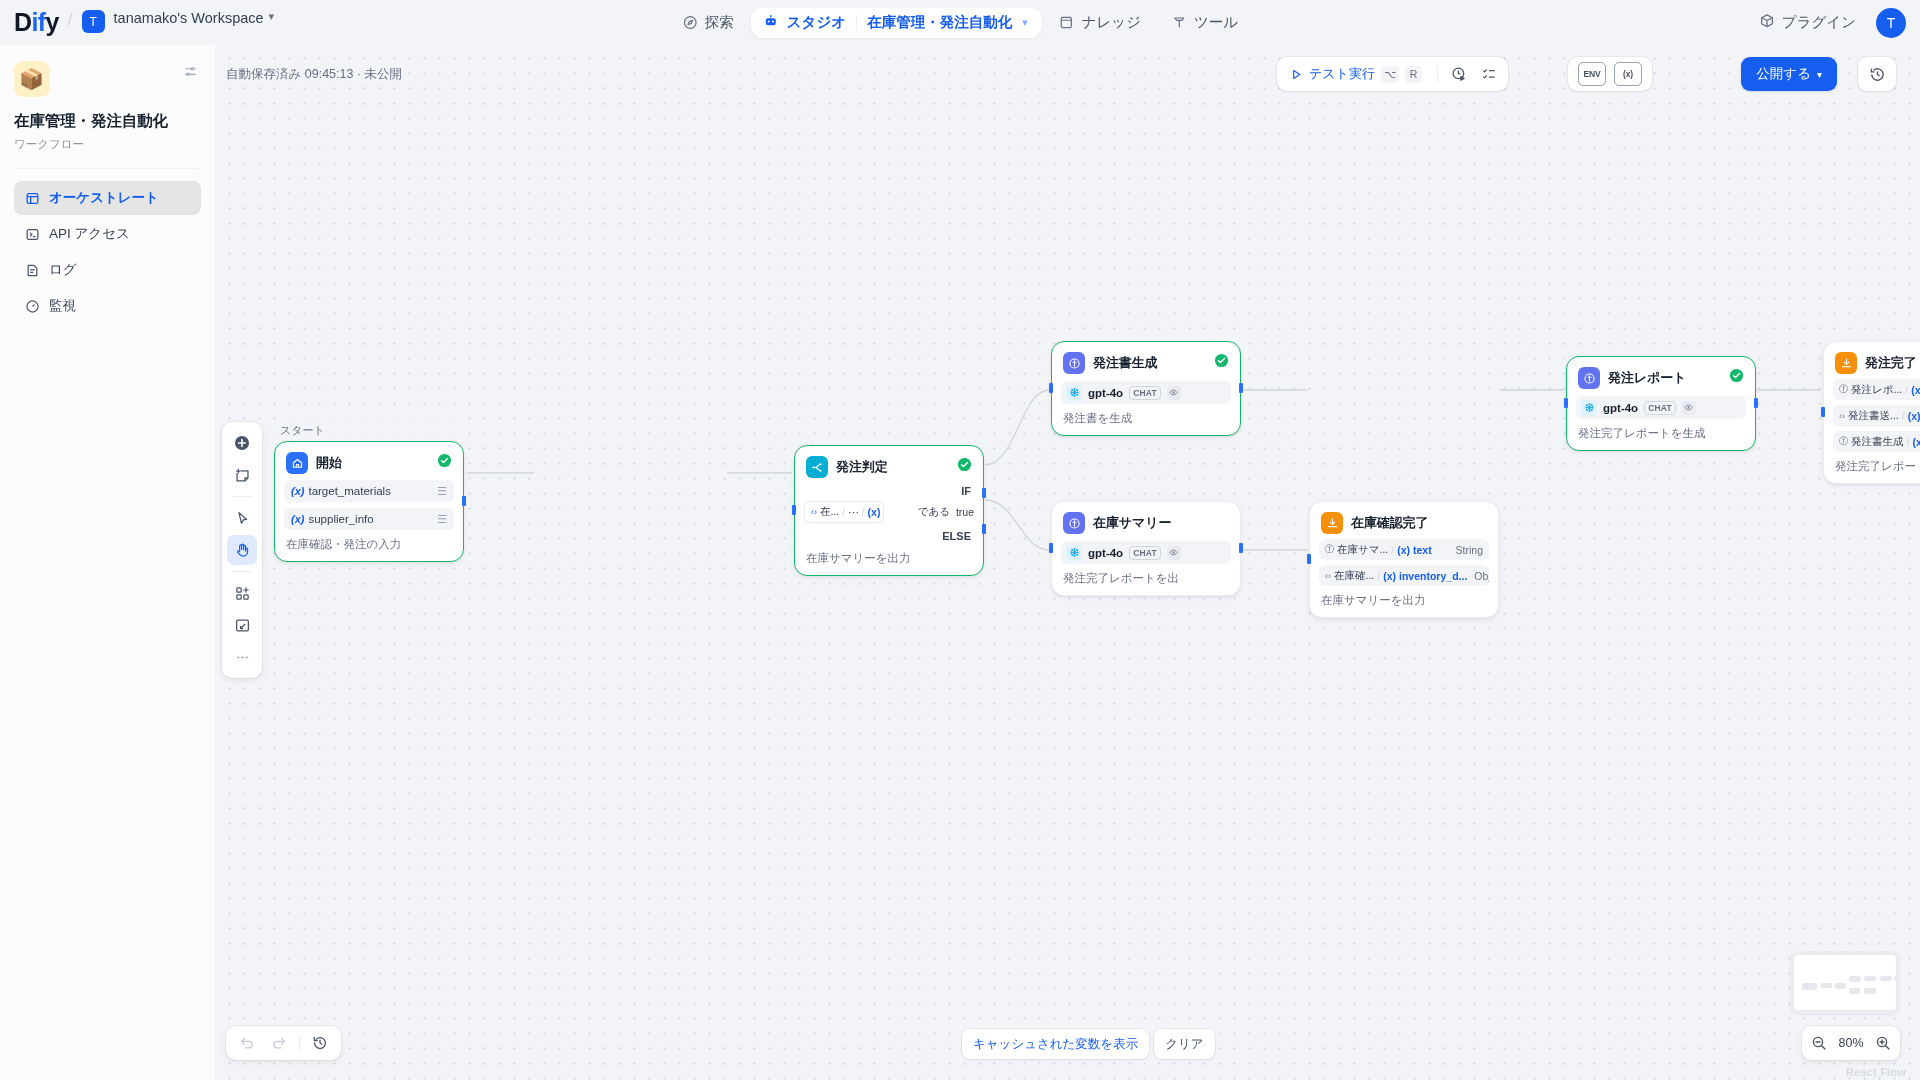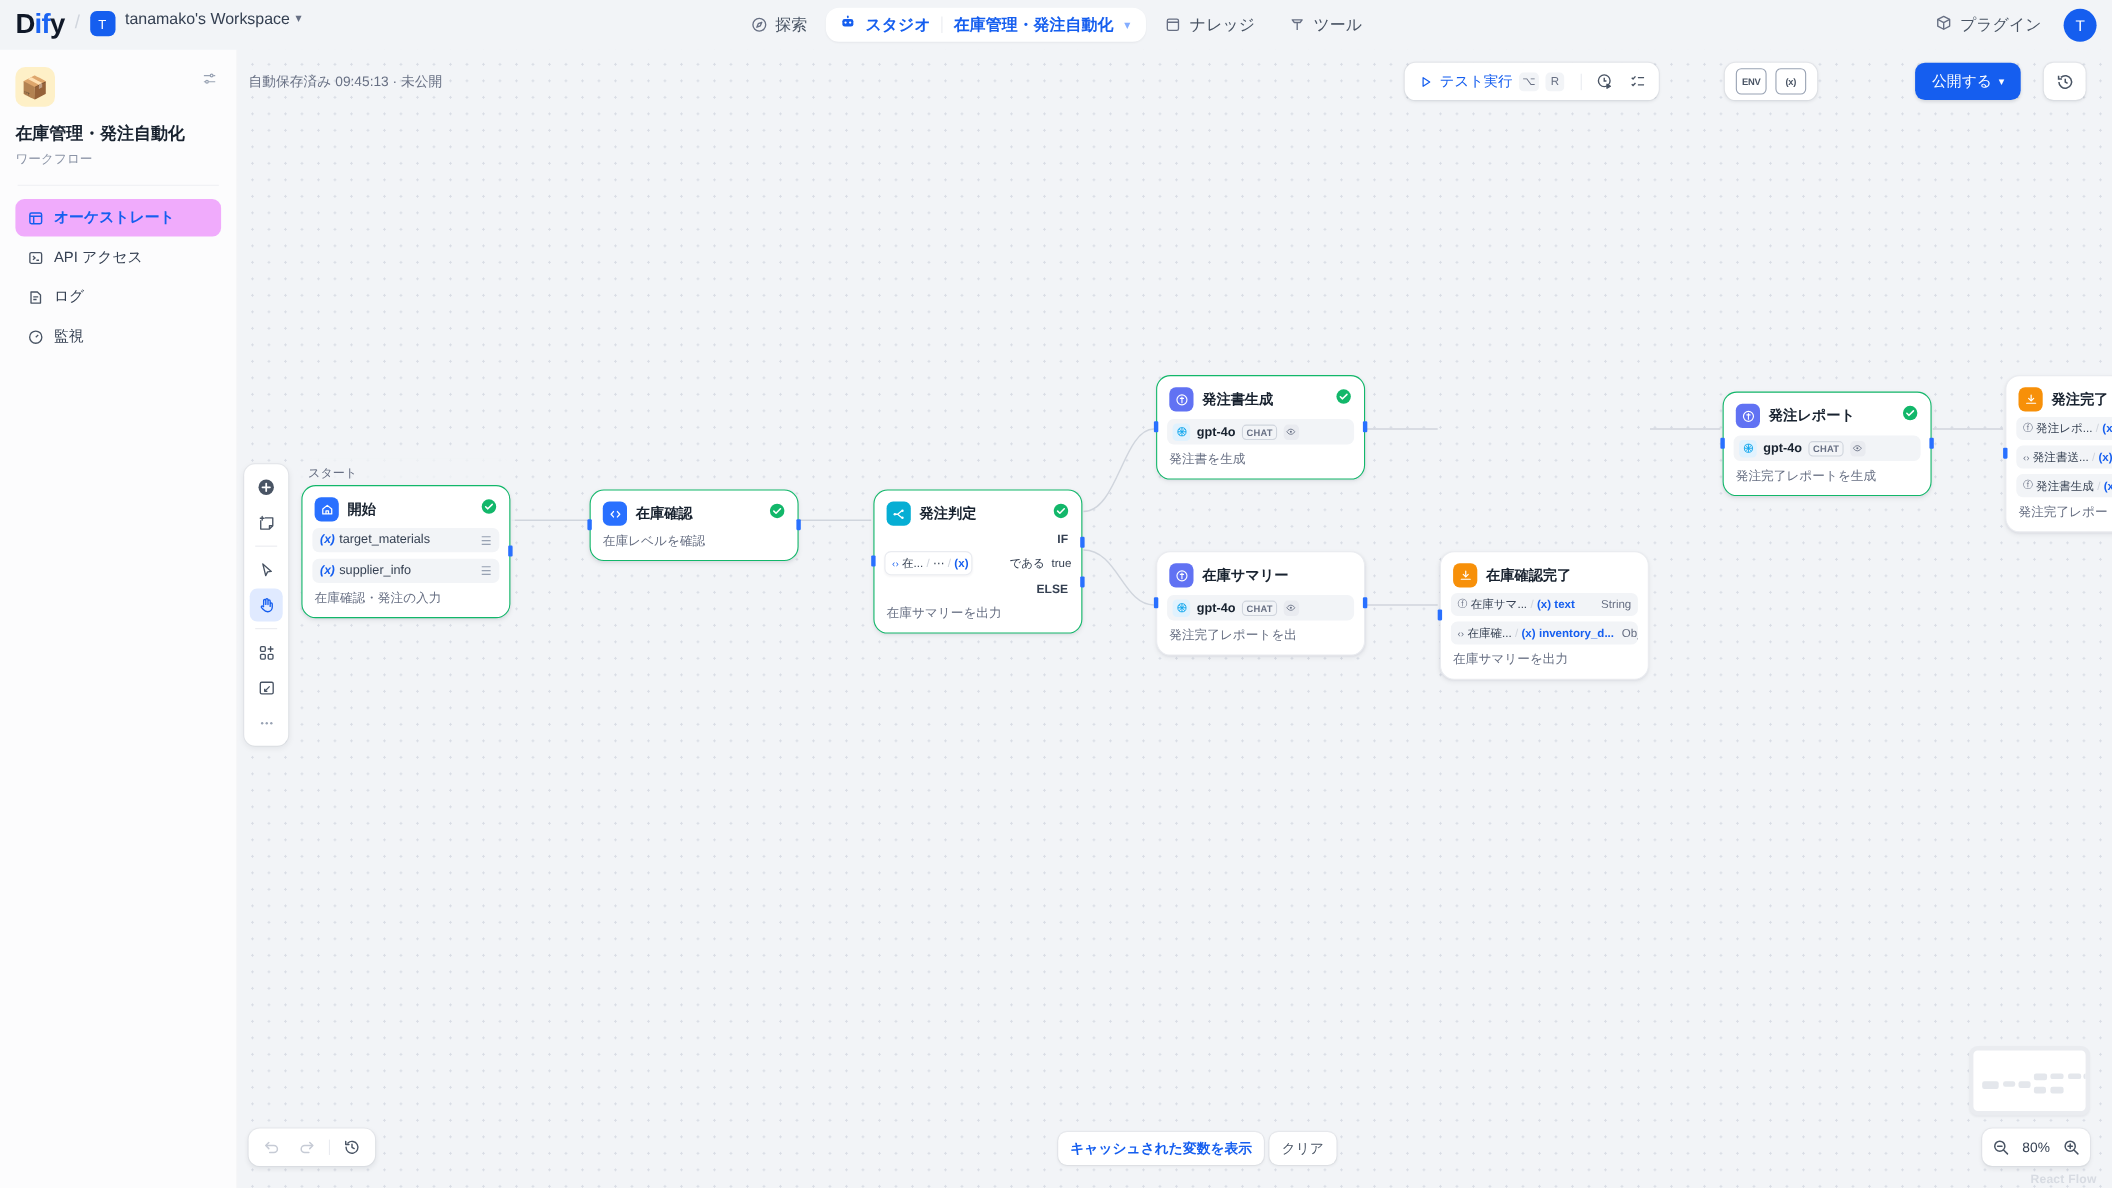--- a/index.html
+++ b/index.html
@@ -69,21 +69,21 @@
   }
   .dots-icon { color: #98A2B3; cursor: pointer; padding: 3px; }
   .app-title { margin-top: 14px; font-size: 15.5px; font-weight: 700; color: #18222F; letter-spacing: -0.1px; }
   .app-sub { margin-top: 5px; font-size: 11.5px; color: #8B94A6; }
   .side-div { height: 1px; background: #F0F1F4; margin: 16px 2px 12px 2px; }
   .side-list { display: flex; flex-direction: column; gap: 2px; }
   .side-item {
     display: flex; align-items: center; gap: 9px; padding: 8px 10px;
     border-radius: 8px; font-size: 13.5px; color: #354052; cursor: pointer;
   }
-  .side-item.active { background: #f0abfc; color: #155EEF; font-weight: 700; }
+  .side-item.active { background: #e5e5e5; color: #155EEF; font-weight: 700; }
   .side-item .sico { width: 16px; height: 16px; display: flex; align-items: center; justify-content: center; flex: none; }
 
   
   .canvas {
     position: absolute; top: 45px; left: 216px; width: 1704px; height: 1035px;
     background-color: #F2F4F7;
     background-image: radial-gradient(circle, #D9DDE5 1px, transparent 1.1px);
     background-size: 15px 15px; background-position: 6px 6px;
     overflow: hidden;
   }
@@ -228,21 +228,21 @@
   .bl-ico { width: 30px; height: 26px; display: flex; align-items: center; justify-content: center; color: #C6CBD5; cursor: pointer; }
   .bl-ico.on { color: #495464; }
   .bl-sep { width: 1px; height: 14px; background: #E9EBF0; margin: 0 3px; }
 
   .bottom-center { position: absolute; left: 746px; bottom: 21px; display: flex; gap: 5px; z-index: 12; }
   .bc-btn {
     height: 30px; background: #fff; border-radius: 8px; display: flex; align-items: center;
     padding: 0 11px; font-size: 12.5px; cursor: pointer;
     box-shadow: 0 1px 3px rgba(16,24,40,.08), 0 0 0 1px rgba(16,24,40,.04);
   }
-  .bc-btn.primary { color: #155EEF; font-weight: 700; }
+  .bc-btn.primary { color: #155EEF; font-weight: 400; }
   .bc-btn.muted { color: #495464; }
 
   .minimap {
     position: absolute; right: 20px; bottom: 66px; width: 110px; height: 63px;
     background: #fff; border-radius: 8px; border: 4px solid #EAECF0;
     box-shadow: 0 1px 2px rgba(16,24,40,.05); overflow: hidden; z-index: 12;
   }
   .mm-blk { position: absolute; background: #E4E7EC; border-radius: 2px; }
 
   .zoomctl {
@@ -524,39 +524,20 @@
       </div>
       <div class="var-row">
         <span class="var-x">(x)</span>
         <span class="var-name">supplier_info</span>
         <span class="var-list-ico">☰</span>
       </div>
       <div class="n-desc">在庫確認・発注の入力</div>
       <span class="handle r"></span>
     </div>
 
-    <div class="node sel" style="left:320px; top:400px; width:190px;">
-      <div class="node-head">
-        <span class="n-ico" style="background:#2970FF;">
-          <svg width="13" height="13" viewBox="0 0 16 16" fill="none" stroke="#fff" stroke-width="1.5" stroke-linecap="round" stroke-linejoin="round">
-              <path d="M5.8 5 3.2 8l2.6 3M10.2 5l2.6 3-2.6 3"></path>
-            </svg>
-        </span>
-        <span class="n-title">在庫確認</span>
-        <span class="n-check">
-          <svg width="15" height="15" viewBox="0 0 16 16">
-              <circle cx="8" cy="8" r="7" fill="#12B76A"></circle>
-              <path d="M4.8 8.2 6.9 10.2 11.2 5.9" stroke="#fff" stroke-width="1.5" fill="none" stroke-linecap="round" stroke-linejoin="round"></path>
-            </svg>
-        </span>
-      </div>
-      <div class="n-desc">在庫レベルを確認</div>
-      <span class="handle l"></span>
-      <span class="handle r"></span>
-    </div>
 
     <div class="node sel" style="left:578px; top:400px; width:190px;">
       <div class="node-head">
         <span class="n-ico" style="background:#06AED4;">
           <svg width="13" height="13" viewBox="0 0 16 16" fill="none" stroke="#fff" stroke-width="1.4" stroke-linecap="round">
               <path d="M3.4 8h2.8M6.2 8 10.6 4.4M6.2 8l4.4 3.6"></path>
               <circle cx="11.6" cy="4" r="1.35" fill="#fff" stroke="none"></circle>
               <circle cx="11.6" cy="12" r="1.35" fill="#fff" stroke="none"></circle>
               <circle cx="3" cy="8" r="1.35" fill="#fff" stroke="none"></circle>
             </svg>

